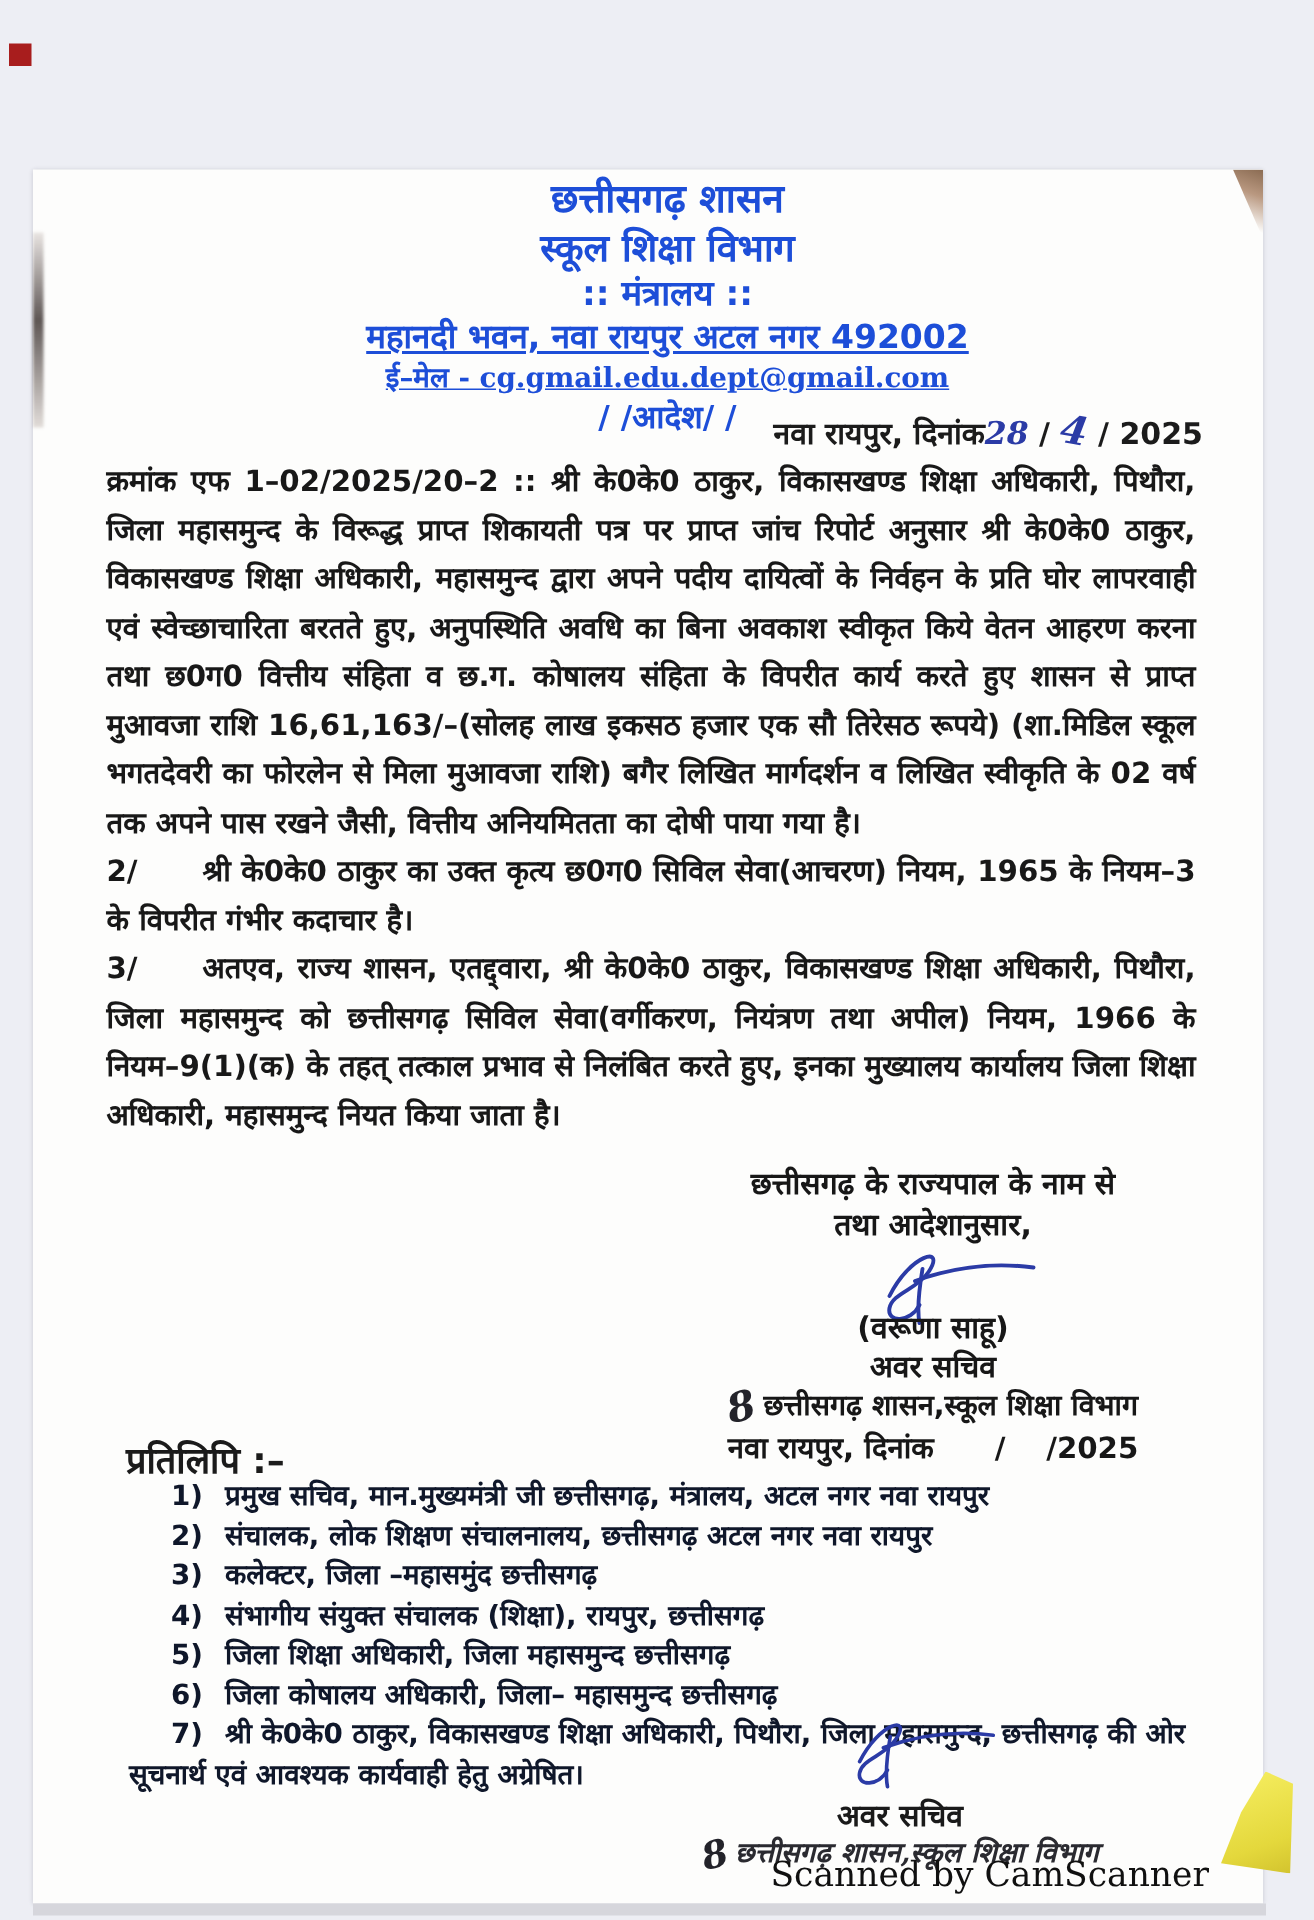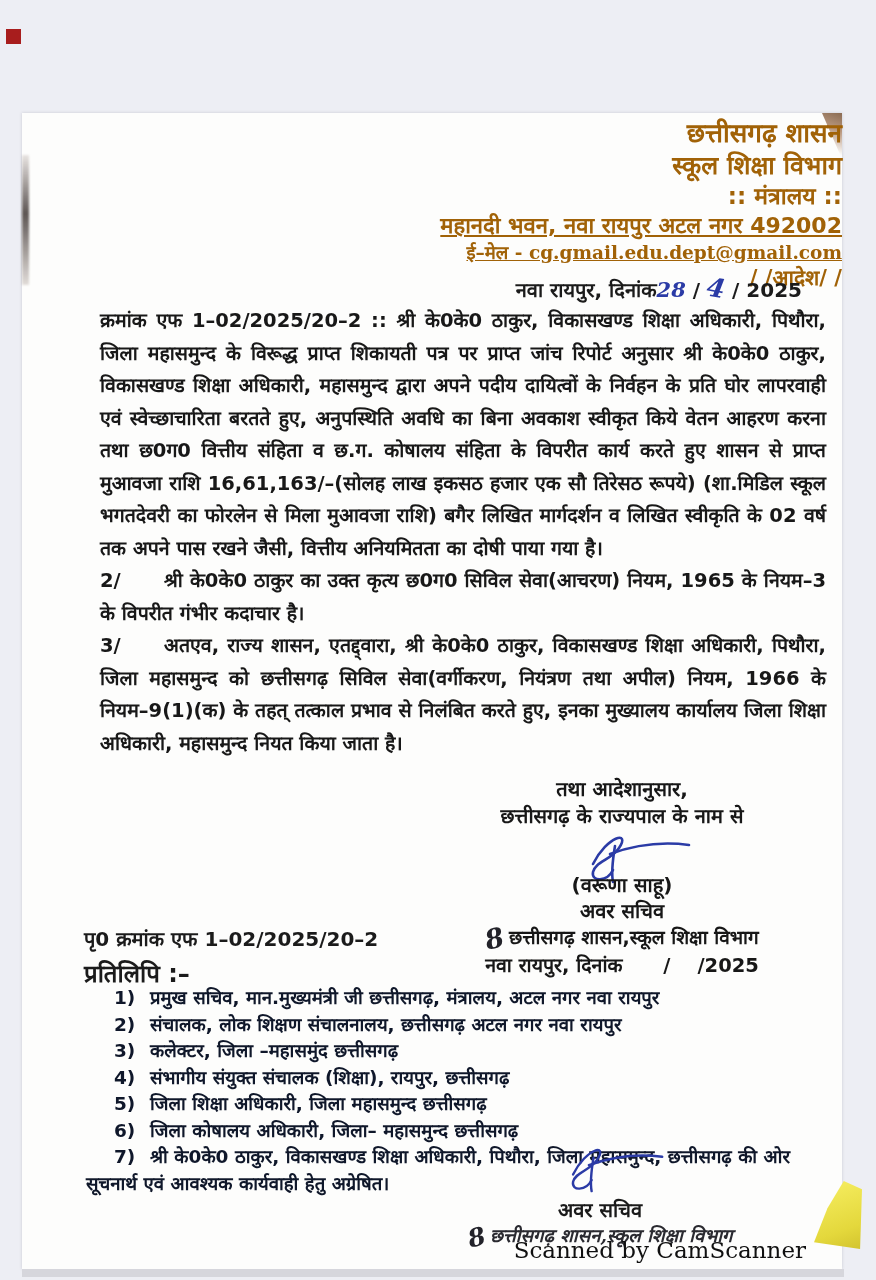--- a/index.html
+++ b/index.html
@@ -31,34 +31,34 @@
   }
   .red-marker{
     position:absolute;left:6px;top:29px;width:15px;height:15px;
     background:#a81d1d;
   }
   .scan-bar{
     position:absolute;left:22px;top:1269px;width:822px;height:8px;
     background:#d6d6dc;
   }
   
-  .doc-header{position:absolute;top:4px;left:0;width:100%;text-align:right;color:#a16207;}
+  .doc-header{position:absolute;top:4px;left:13px;width:100%;text-align:center;color:#1d4ed8;}
   .h-line1{font-size:26px;font-weight:bold;line-height:33px;}
   .h-line2{font-size:25px;font-weight:bold;line-height:31px;}
   .h-line3{font-size:23px;font-weight:bold;line-height:30px;}
   .h-line4{font-size:22px;font-weight:bold;line-height:29px;text-decoration:underline;}
   .h-email{font-size:18.5px;font-weight:bold;line-height:25px;text-decoration:underline;font-family:"DejaVu Serif","Liberation Serif",serif;}
   .h-order{font-size:21px;font-weight:bold;line-height:27px;}
   
   .date-line{position:absolute;top:160px;right:40px;font-size:20px;font-weight:bold;white-space:pre;}
   .ink{color:#2b3ba6;font-family:"DejaVu Serif","Liberation Serif",serif;font-style:italic;font-weight:bold;}
   .ink.day{font-size:21px;}
   .ink.month{font-size:26px;display:inline-block;transform:rotate(10deg);}
   
-  .body-text{position:absolute;top:192px;left:78px;width:726px;font-size:19.5px;line-height:32.5px;font-weight:600;text-align:justify;color:#181818;}
+  .body-text{position:absolute;top:192px;left:49px;width:726px;font-size:19.5px;line-height:32.5px;font-weight:600;text-align:justify;color:#181818;}
   .body-text p{margin:0;}
   .pnum{display:inline-block;width:64px;font-weight:bold;}
   .ref-bold{font-weight:bold;}
   
   .sign-block{position:absolute;top:663px;right:34px;width:372px;text-align:center;font-weight:bold;color:#171717;}
   .sb-line{font-size:20px;line-height:27px;}
   .sig-wrap{height:56px;margin:-2px 0 -12px 0;}
   .sb-name{font-size:20px;line-height:26px;text-align:center;}
   .sb-desig{font-size:20px;line-height:26px;}
   .sb-dept{font-size:19px;line-height:26px;white-space:nowrap;}
@@ -99,36 +99,35 @@
 
   <div class="date-line"><span>नवा रायपुर, दिनांक</span><span class="ink day">28</span><span> / </span><span class="ink month">4</span><span> / </span><span>2025</span></div>
 
   <div class="body-text">
     <p><span class="ref-bold">क्रमांक एफ 1–02/2025/20–2</span><span> :: श्री के0के0 ठाकुर, विकासखण्ड शिक्षा अधिकारी, पिथौरा, जिला महासमुन्द के विरूद्ध प्राप्त शिकायती पत्र पर प्राप्त जांच रिपोर्ट अनुसार श्री के0के0 ठाकुर, विकासखण्ड शिक्षा अधिकारी, महासमुन्द द्वारा अपने पदीय दायित्वों के निर्वहन के प्रति घोर लापरवाही एवं स्वेच्छाचारिता बरतते हुए, अनुपस्थिति अवधि का बिना अवकाश स्वीकृत किये वेतन आहरण करना तथा छ0ग0 वित्तीय संहिता व छ.ग. कोषालय संहिता के विपरीत कार्य करते हुए शासन से प्राप्त मुआवजा राशि 16,61,163/–(सोलह लाख इकसठ हजार एक सौ तिरेसठ रूपये) (शा.मिडिल स्कूल भगतदेवरी का फोरलेन से मिला मुआवजा राशि) बगैर लिखित मार्गदर्शन व लिखित स्वीकृति के 02 वर्ष तक अपने पास रखने जैसी, वित्तीय अनियमितता का दोषी पाया गया है।</span></p>
     <p><span class="pnum">2/</span><span>श्री के0के0 ठाकुर का उक्त कृत्य छ0ग0 सिविल सेवा(आचरण) नियम, 1965 के नियम–3 के विपरीत गंभीर कदाचार है।</span></p>
     <p><span class="pnum">3/</span><span>अतएव, राज्य शासन, एतद्द्वारा, श्री के0के0 ठाकुर, विकासखण्ड शिक्षा अधिकारी, पिथौरा, जिला महासमुन्द को छत्तीसगढ़ सिविल सेवा(वर्गीकरण, नियंत्रण तथा अपील) नियम, 1966 के नियम–9(1)(क) के तहत् तत्काल प्रभाव से निलंबित करते हुए, इनका मुख्यालय कार्यालय जिला शिक्षा अधिकारी, महासमुन्द नियत किया जाता है।</span></p>
   </div>
 
   <div class="sign-block">
+    <div class="sb-line">छत्तीसगढ़ के राज्यपाल के नाम से</div>
     <div class="sb-line">तथा आदेशानुसार,</div>
-    <div class="sb-line">छत्तीसगढ़ के राज्यपाल के नाम से</div>
     <div class="sig-wrap">
       <svg class="sig-svg" width="150" height="56" viewBox="0 0 150 56">
         <path d="M46 36 C60 8 84 2 72 20 C64 32 48 34 46 44 C44 54 60 54 66 42"></path>
         <path d="M63 26 C85 18 112 13 142 17"></path>
         <path d="M68 18 C66 30 64 44 66 54"></path>
       </svg>
     </div>
     <div class="sb-name">(वरूणा साहू)</div>
     <div class="sb-desig">अवर सचिव</div>
     <div class="sb-dept"><span class="hand-mark">8</span><span>छत्तीसगढ़ शासन,स्कूल शिक्षा विभाग</span></div>
     <div class="sb-date">नवा रायपुर, दिनांक      /    /2025</div>
   </div>
 
-  <div class="ref-line">पृ0 क्रमांक एफ 1–02/2025/20–2</div>
   <div class="copy-label">प्रतिलिपि :–</div>
 
   <div class="copy-list">
     <div class="copy-item"><span class="num">1)</span><span>प्रमुख सचिव, मान.मुख्यमंत्री जी छत्तीसगढ़, मंत्रालय, अटल नगर नवा रायपुर</span></div>
     <div class="copy-item"><span class="num">2)</span><span>संचालक, लोक शिक्षण संचालनालय, छत्तीसगढ़ अटल नगर नवा रायपुर</span></div>
     <div class="copy-item"><span class="num">3)</span><span>कलेक्टर, जिला –महासमुंद छत्तीसगढ़</span></div>
     <div class="copy-item"><span class="num">4)</span><span>संभागीय संयुक्त संचालक (शिक्षा), रायपुर, छत्तीसगढ़</span></div>
     <div class="copy-item"><span class="num">5)</span><span>जिला शिक्षा अधिकारी, जिला महासमुन्द छत्तीसगढ़</span></div>
     <div class="copy-item"><span class="num">6)</span><span>जिला कोषालय अधिकारी, जिला– महासमुन्द छत्तीसगढ़</span></div>
     <div class="copy-item"><span class="num">7)</span><span>श्री के0के0 ठाकुर, विकासखण्ड शिक्षा अधिकारी, पिथौरा, जिला महासमुन्द, छत्तीसगढ़ की ओर सूचनार्थ एवं आवश्यक कार्यवाही हेतु अग्रेषित।</span></div>

